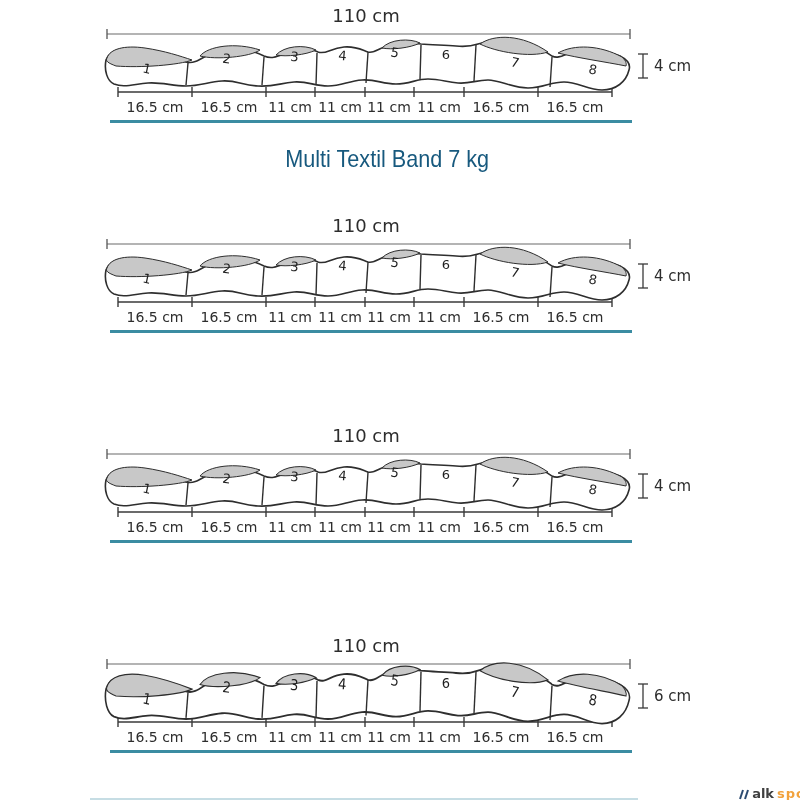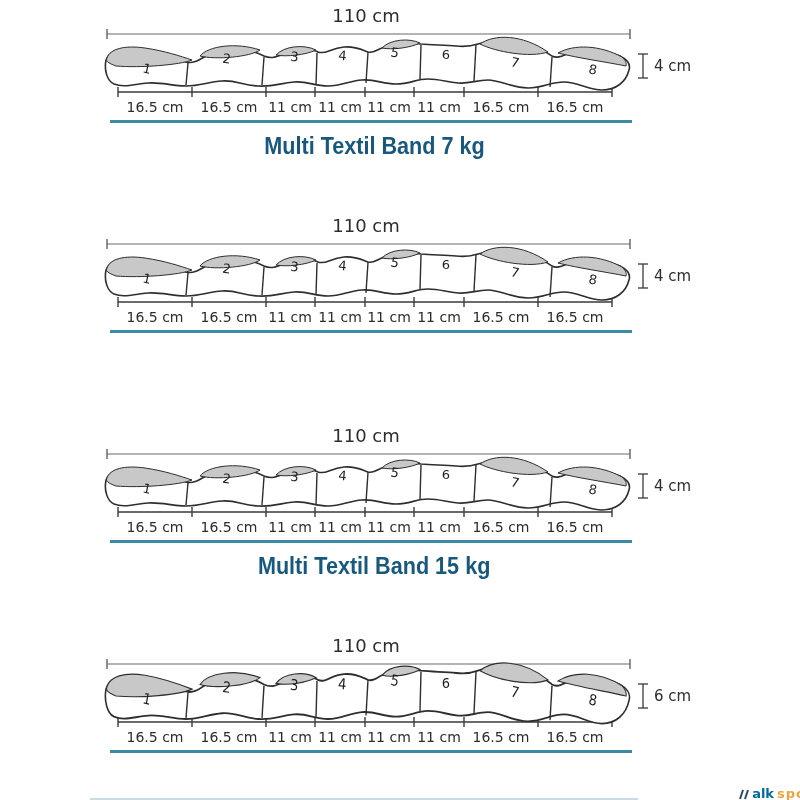--- a/index.html
+++ b/index.html
@@ -33,24 +33,24 @@
     left: 110px;
     width: 522px;
     height: 2.5px;
     background: #3b8ca2;
   }
   h2.section-title {
     position: absolute;
     top: 127px;
     left: 0;
     width: 740px;
-    margin: 4px;
+    margin: 17px;
     text-align: center;
     font-family: "Liberation Sans", sans-serif;
-    font-weight: bold;
+    font-weight: normal;
     font-size: 24px;
     line-height: 30px;
     color: #17597e;
     letter-spacing: 0px;
   }
   h2.section-title .title-inner {
     display: inline-block;
     transform: scaleX(0.9);
     transform-origin: center center;
     white-space: nowrap;
@@ -85,21 +85,21 @@
     right: -6px;
     bottom: -1px;
     display: flex;
     align-items: flex-end;
     gap: 3px;
     font-size: 13px;
     line-height: 14px;
     white-space: nowrap;
   }
   .watermark .wm-dark {
-    color: #0369a1;
+    color: #404040;
     font-weight: bold;
     text-align: center;
   }
   .watermark .wm-accent {
     color: #f2a23c;
     font-weight: bold;
     letter-spacing: 1px;
   }
   .footer-faint-rule {
     position: absolute;
@@ -227,21 +227,20 @@
     <div class="accent-rule"></div>
   </section>
 
   <section class="band-section">
     <svg class="fig" width="800" height="130" viewBox="0 0 800 130">
       <use href="#dims-art"></use>
       <use href="#band-art"></use>
       <text class="side-label" x="654" y="71">4 cm</text>
     </svg>
     <div class="accent-rule"></div>
-    <h2 class="section-title"><span class="title-inner">Multi Textil Band 15 kg</span></h2>
   </section>
 
   <section class="band-section">
     <svg class="fig" width="800" height="130" viewBox="0 0 800 130">
       <use href="#dims-art"></use>
       <use href="#band-art" transform="translate(0,66) scale(1,1.15) translate(0,-66)"></use>
       <text class="side-label" x="654" y="71">6 cm</text>
     </svg>
     <div class="accent-rule"></div>
   </section>

